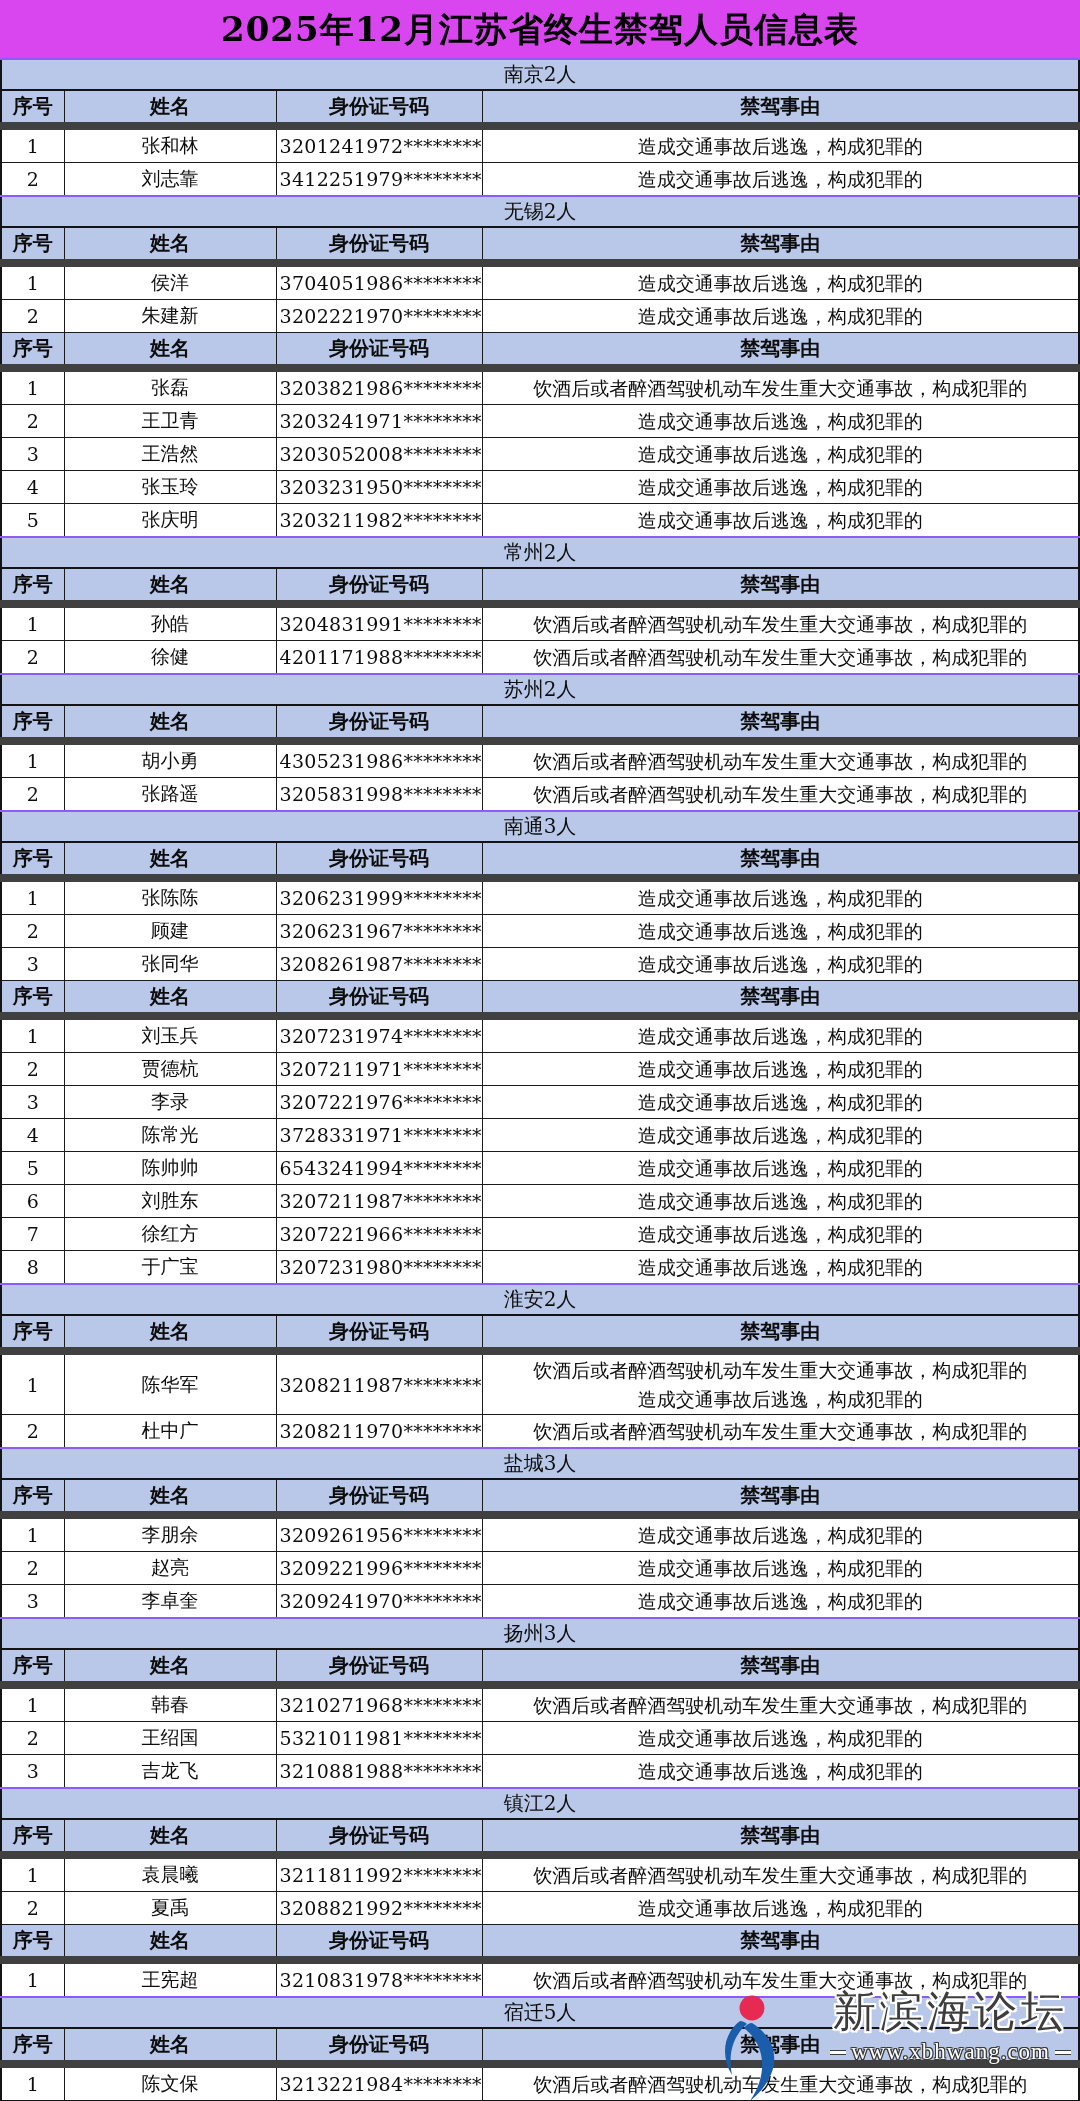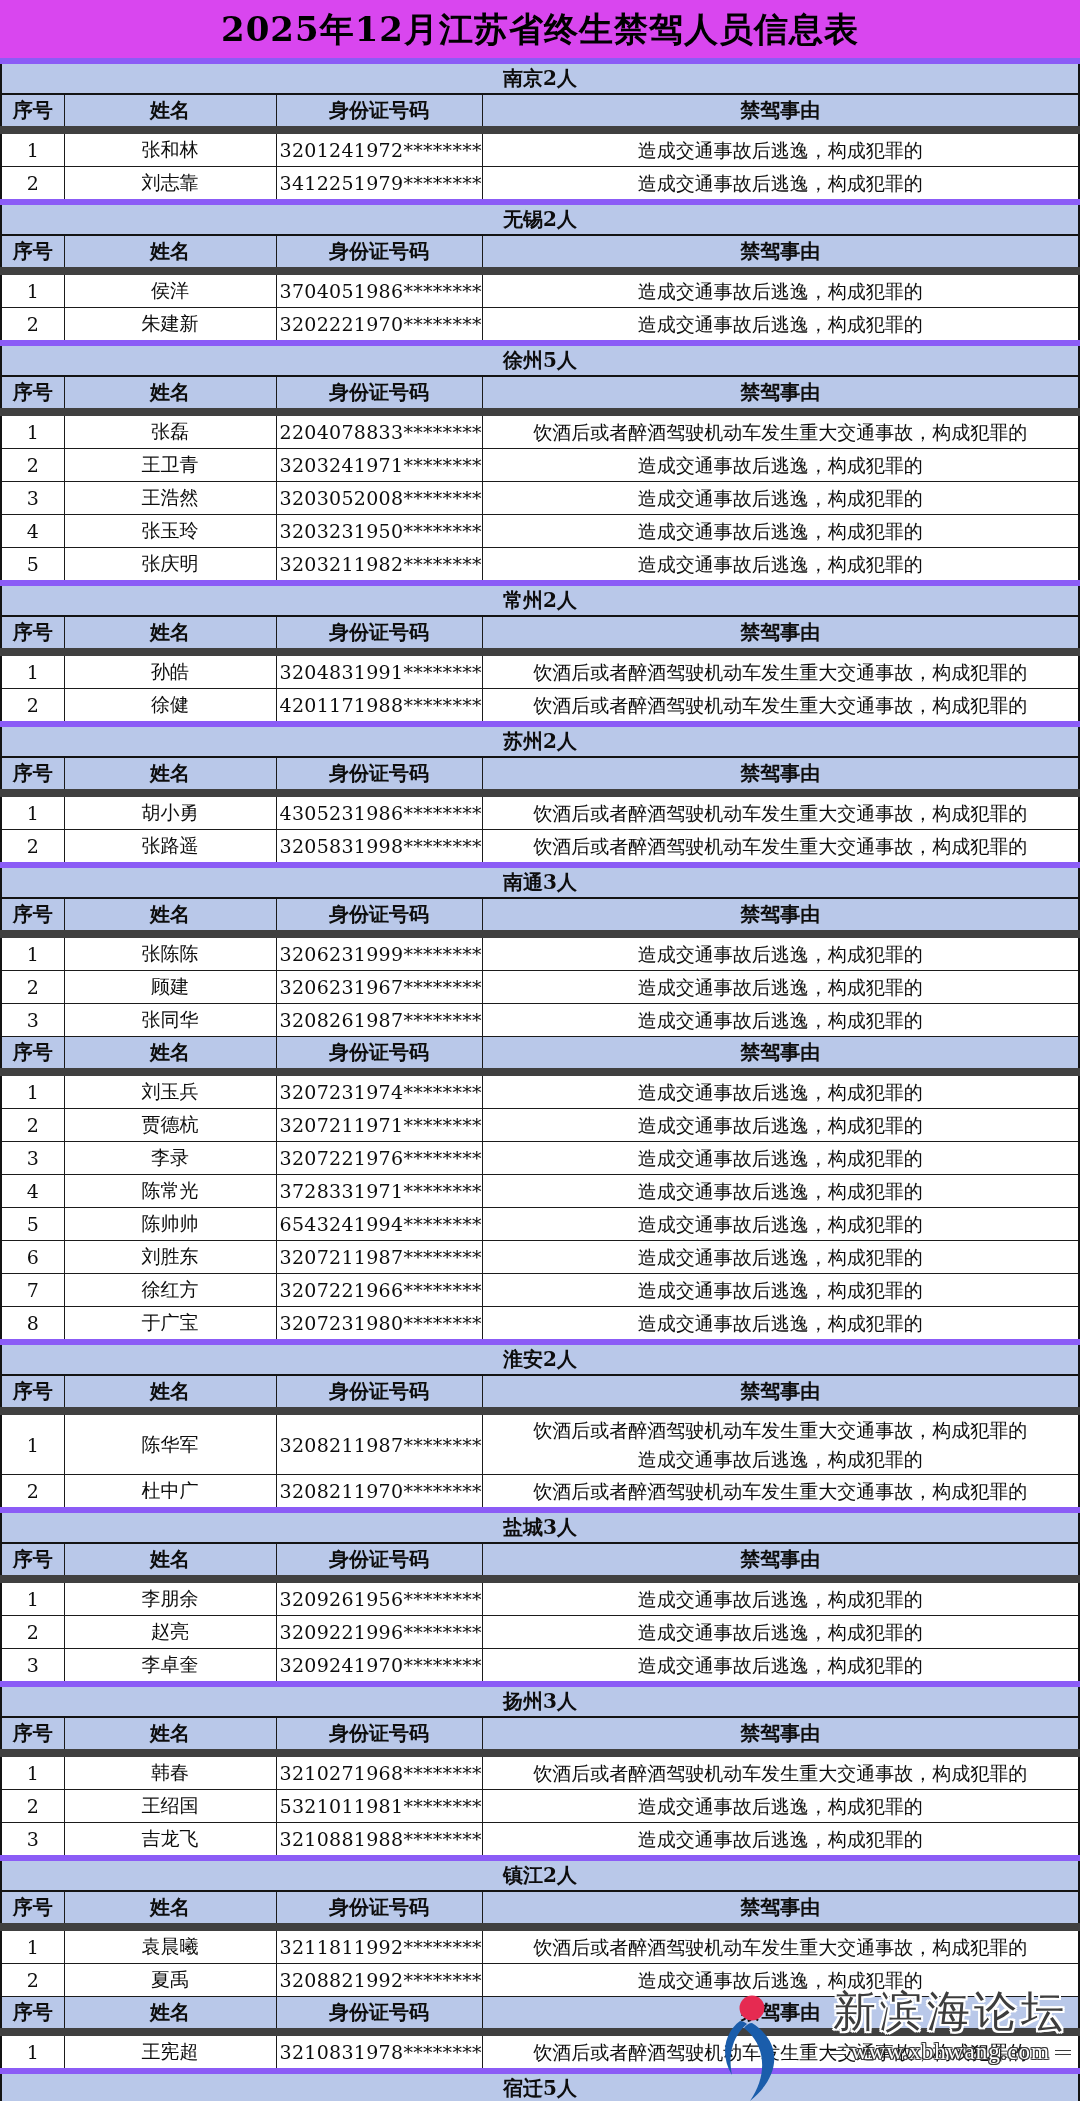--- a/index.html
+++ b/index.html
@@ -35,22 +35,22 @@
     text-align:center;
     vertical-align:middle;
     color:#0d0d0d;
     padding:1px 3px;
     overflow:hidden;
   }
   tr.city-bar td {
     background:#b9c8e9;
     height:26px;
     font-size:20px;
-    font-weight:bold;
-    border-top:6px solid #8b5cf6;
+    font-weight:normal;
+    border-top:2px solid #8b5cf6;
     border-bottom:2px solid #141414;
   }
   tr.col-head td {
     background:#b9c8e9;
     height:29px;
     font-size:20px;
     font-weight:bold;
     border-bottom:8px solid #404040;
   }
   tr.data-row td {
@@ -150,33 +150,30 @@
           <td class="cell-name">侯洋</td>
           <td class="cell-id">3704051986********</td>
           <td class="cell-reason">造成交通事故后逃逸，构成犯罪的</td>
         </tr>
         <tr class="data-row">
           <td class="cell-no">2</td>
           <td class="cell-name">朱建新</td>
           <td class="cell-id">3202221970********</td>
           <td class="cell-reason">造成交通事故后逃逸，构成犯罪的</td>
         </tr>
-        <tr class="city-bar">
-          <td colspan="4">徐州5人</td>
-        </tr>
         <tr class="col-head">
           <td>序号</td>
           <td>姓名</td>
           <td>身份证号码</td>
           <td>禁驾事由</td>
         </tr>
         <tr class="data-row">
           <td class="cell-no">1</td>
           <td class="cell-name">张磊</td>
-          <td class="cell-id">2204078833********</td>
+          <td class="cell-id">3203821986********</td>
           <td class="cell-reason">饮酒后或者醉酒驾驶机动车发生重大交通事故，构成犯罪的</td>
         </tr>
         <tr class="data-row">
           <td class="cell-no">2</td>
           <td class="cell-name">王卫青</td>
           <td class="cell-id">3203241971********</td>
           <td class="cell-reason">造成交通事故后逃逸，构成犯罪的</td>
         </tr>
         <tr class="data-row">
           <td class="cell-no">3</td>

